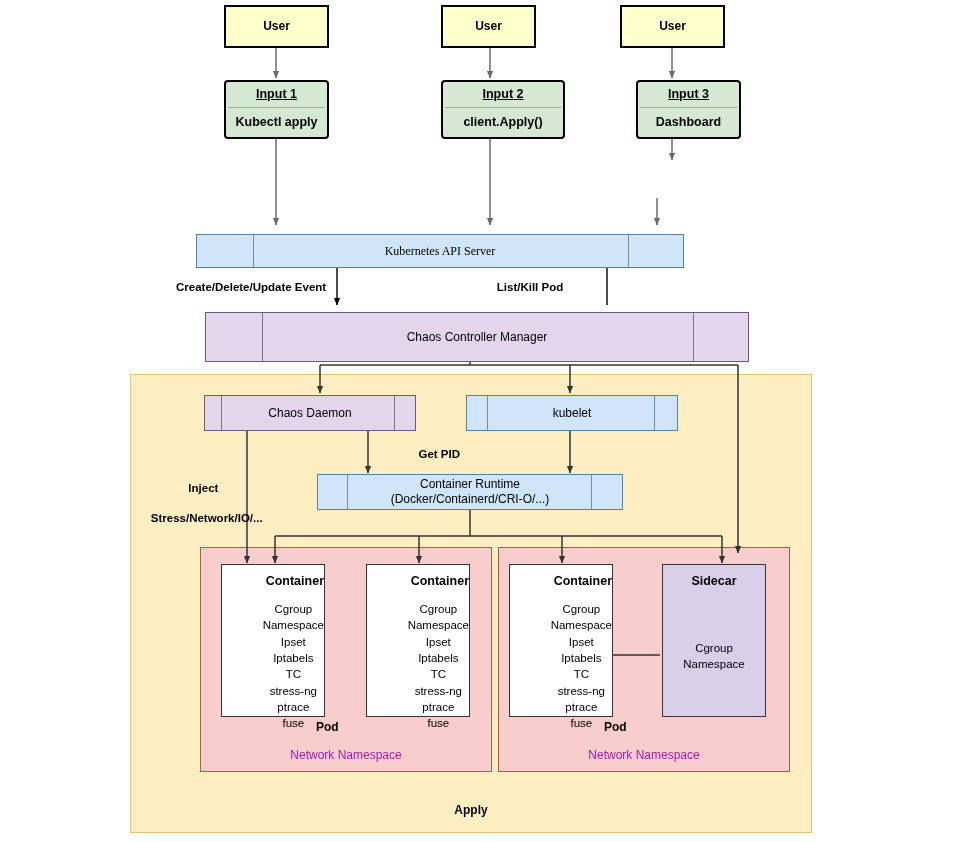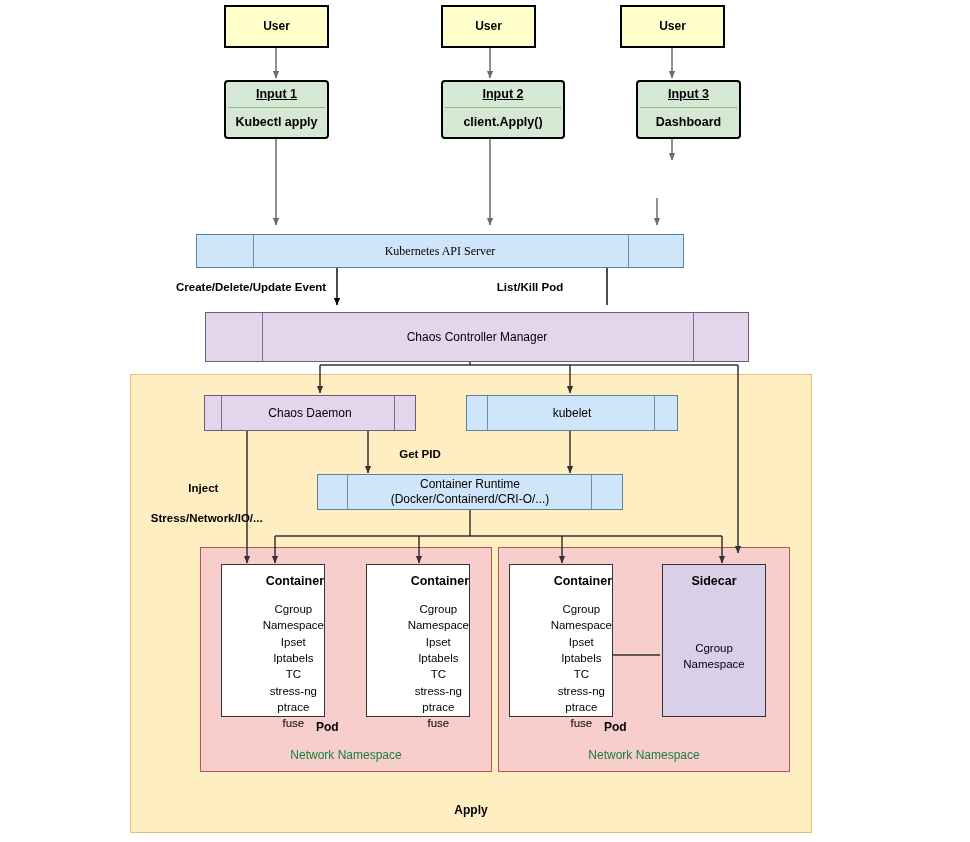--- a/index.html
+++ b/index.html
@@ -40,21 +40,21 @@
   .container-title{font-weight:bold;font-size:12.5px;margin-top:9px;}
   .container-list{margin-top:13px;font-size:11.5px;line-height:1.42;text-align:center;}
   .sidecar-box{background:#d9cfe8;border:1.6px solid #333;
                display:flex;flex-direction:column;align-items:center;justify-content:flex-start;}
   .sidecar-title{font-weight:bold;font-size:12.5px;margin-top:9px;}
   .sidecar-list{font-size:11.5px;line-height:1.42;text-align:center;}
 
   .edge-label{position:absolute;font-weight:bold;font-size:11.5px;color:#000;
               text-align:center;white-space:pre;line-height:1.3;}
   .region-label{position:absolute;font-weight:bold;font-size:12px;color:#000;}
-  .plain-label{position:absolute;font-size:12px;color:#15803d;text-align:center;}
+  .plain-label{position:absolute;font-size:12px;color:#a21caf;text-align:center;}
 
   svg.wires{position:absolute;left:0;top:0;width:970px;height:842px;overflow:visible;}
 </style>
 </head>
 <body>
 
 <div id="canvas">
 
   <div class="abs node-region" style="left:130px;top:374px;width:682px;height:459px;"></div>
 
@@ -175,21 +175,21 @@
 
   <div class="comp blue" style="left:317px;top:474px;width:306px;height:36px;">
     <span class="vr" style="left:29px;"></span>
     <span class="vr" style="right:30px;"></span>
     <span class="lbl">
       <span>Container Runtime</span><br>
       <span>(Docker/Containerd/CRI-O/...)</span>
     </span>
   </div>
 
-  <div class="edge-label" style="left:380px;top:447px;width:80px;">Get PID</div>
+  <div class="edge-label" style="left:380px;top:447px;width:80px;text-align:right;">Get PID</div>
   <div class="edge-label" style="left:138px;top:466px;width:118px;">
     <span>Inject</span><br>
     <span>Stress/Network/IO/...</span>
   </div>
 
   <div class="abs container-box" style="left:221px;top:564px;width:104px;height:153px;">
     <div class="container-title">Container</div>
     <div class="container-list">
       <span>Cgroup</span><br>
       <span>Namespace</span><br>

